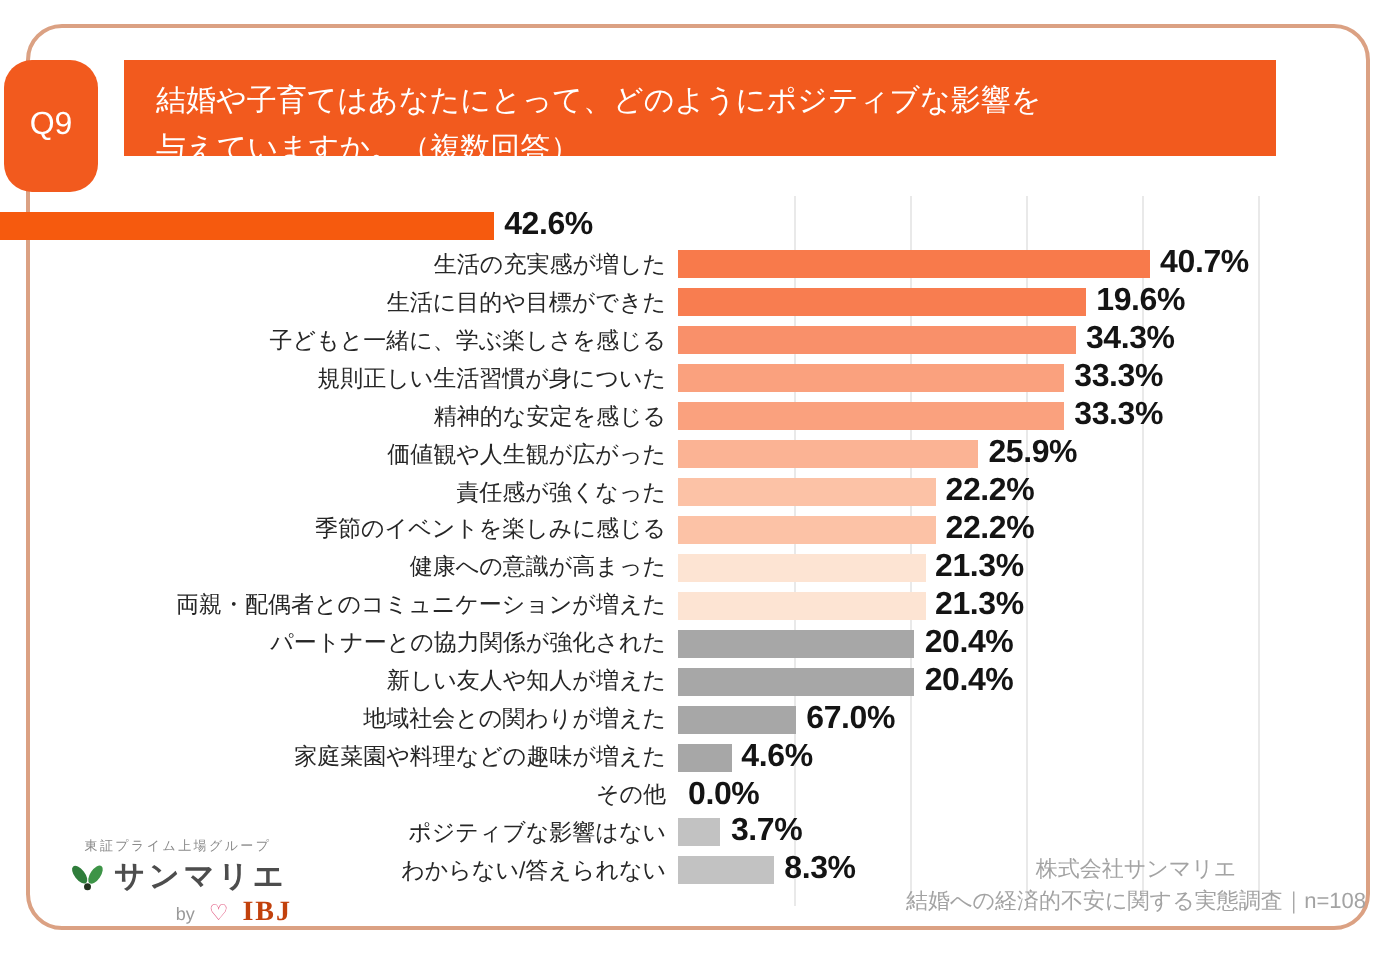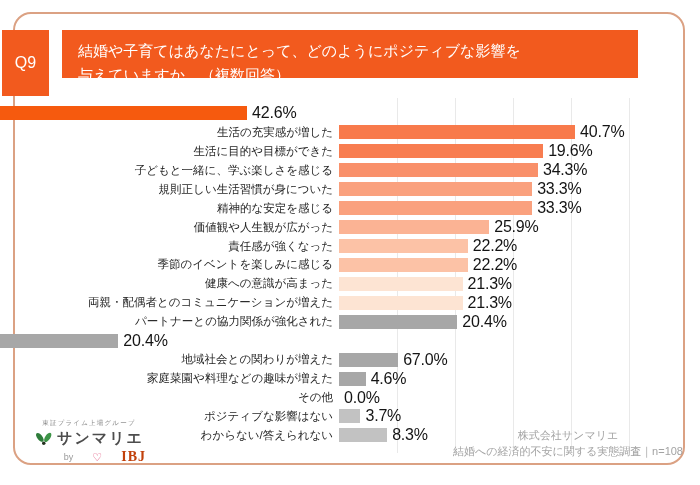--- a/index.html
+++ b/index.html
@@ -11,44 +11,44 @@
   .slide{
     position:relative;width:700px;height:485px;background:#fff;overflow:hidden;
     font-family:"Liberation Sans","DejaVu Sans",sans-serif;
   }
   .frame{
     position:absolute;left:13px;top:12px;width:672px;height:453px;
     border:2px solid var(--frame);border-radius:18px;box-sizing:border-box;
   }
   .q-badge{
     position:absolute;left:2px;top:30px;width:47px;height:66px;background:var(--accent);
-    color:#fff;display:flex;align-items:center;justify-content:center;font-size:16px;
+    color:#fff;display:flex;align-items:center;justify-content:center;font-size:16px;border-radius:14px;
   }
   .title-box{
     position:absolute;left:62px;top:30px;width:576px;height:48px;background:var(--accent);
     color:#fff;font-size:15px;line-height:1.6;padding:9px 16px;box-sizing:border-box;
   }
   .chart{position:absolute;left:0;top:104px;width:700px;height:341px;}
   .gridline{position:absolute;top:-6px;bottom:-8px;width:1px;background:var(--grid);}
   .rows{position:absolute;left:0;top:0;width:100%;height:100%;display:flex;flex-direction:column;}
   .row{flex:1;display:flex;align-items:center;position:relative;}
   .cat-label{
     width:339px;box-sizing:border-box;padding-right:6px;text-align:right;
     font-size:11.5px;color:#262626;white-space:nowrap;
   }
   .bar{height:14px;}
   .val-label{
-    margin-left:5px;font-size:16px;font-weight:400;color:#141414;letter-spacing:-0.2px;
+    margin-left:5px;font-size:16px;font-weight:700;color:#141414;letter-spacing:-0.2px;
     white-space:nowrap;
   }
   .logo{position:absolute;left:24px;top:419px;width:130px;}
   .logo-group{font-size:6.5px;color:#8a8a8a;letter-spacing:1.2px;text-align:center;}
   .logo-row{display:flex;align-items:center;justify-content:center;gap:3px;margin-top:1px;}
   .logo-brand{font-size:15px;font-weight:700;color:#4d4d4d;letter-spacing:2px;}
-  .logo-by{display:flex;align-items:center;justify-content:flex-end;gap:19px;margin-top:1px;padding-right:8px;text-align:right;}
+  .logo-by{display:flex;align-items:center;justify-content:flex-end;gap:7px;margin-top:1px;padding-right:8px;text-align:right;}
   .by-word{font-size:9px;color:#9a9a9a;}
   .heart{font-size:11px;color:#e0507a;line-height:1;}
   .ibj{font-family:"Liberation Serif","DejaVu Serif",serif;font-size:14px;font-weight:700;color:#c2410c;letter-spacing:1px;}
   .source{
     position:absolute;right:17px;top:428px;text-align:center;
     font-size:11px;line-height:1.45;color:#a3a3a3;
   }
 </style>
 </head>
 <body>
@@ -140,20 +140,21 @@
       <div class="val-label">21.3%</div>
     </div>
 
     <div class="row">
       <div class="cat-label">パートナーとの協力関係が強化された</div>
       <div class="bar" style="width: 118.32px; background: rgb(167, 167, 167);"></div>
       <div class="val-label">20.4%</div>
     </div>
 
     <div class="row">
+      <div class="cat-label">新しい友人や知人が増えた</div>
       <div class="bar" style="width: 118.32px; background: rgb(167, 167, 167);"></div>
       <div class="val-label">20.4%</div>
     </div>
 
     <div class="row">
       <div class="cat-label">地域社会との関わりが増えた</div>
       <div class="bar" style="width: 59.16px; background: rgb(167, 167, 167);"></div>
       <div class="val-label">67.0%</div>
     </div>
 

